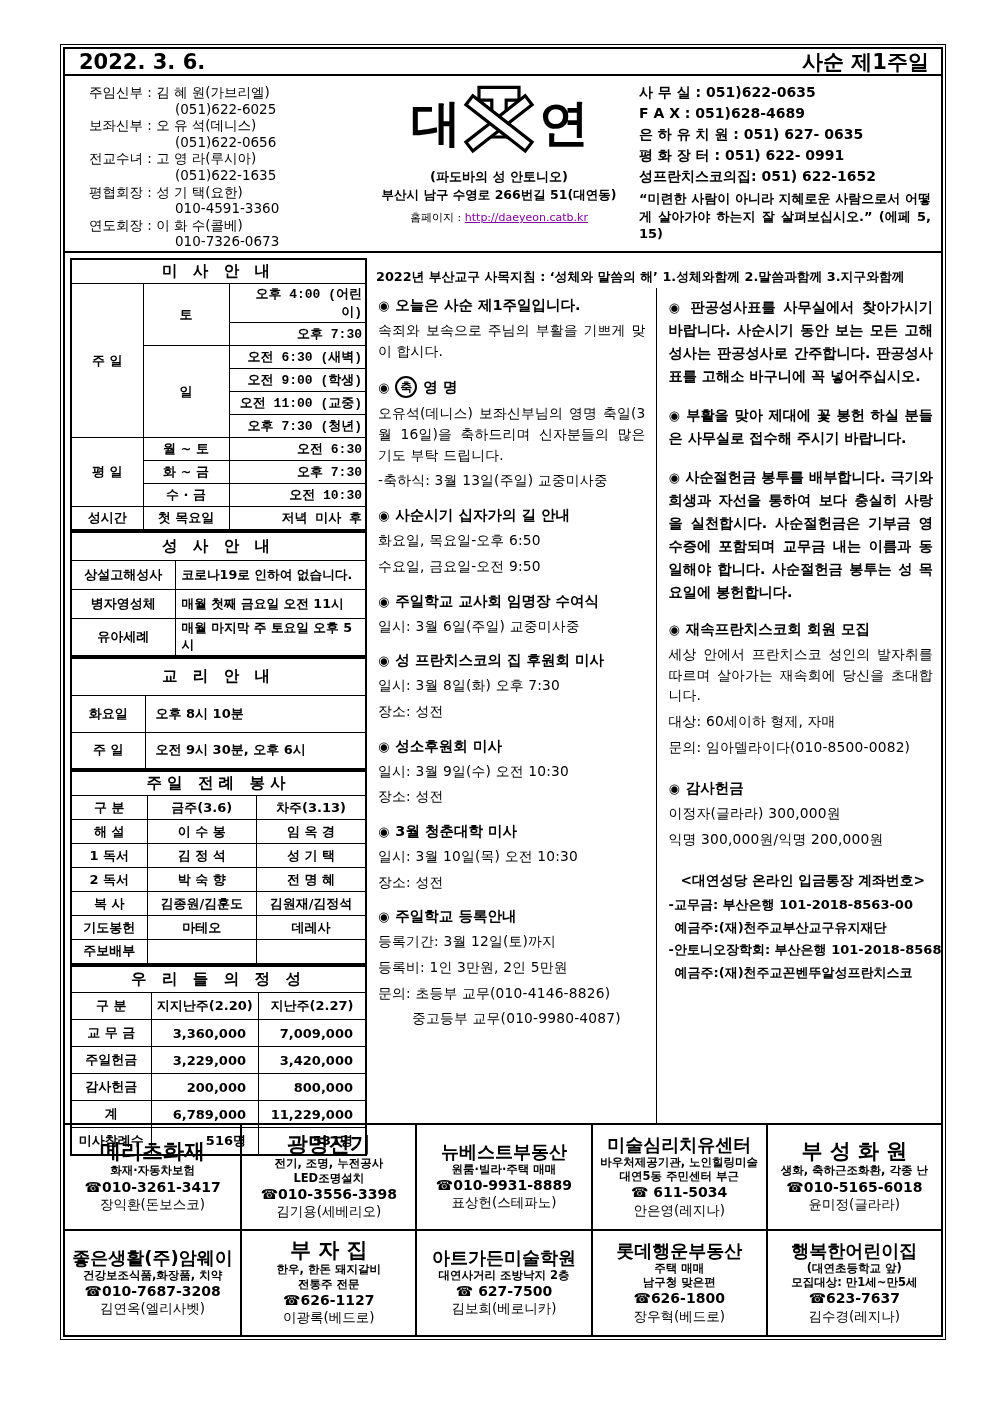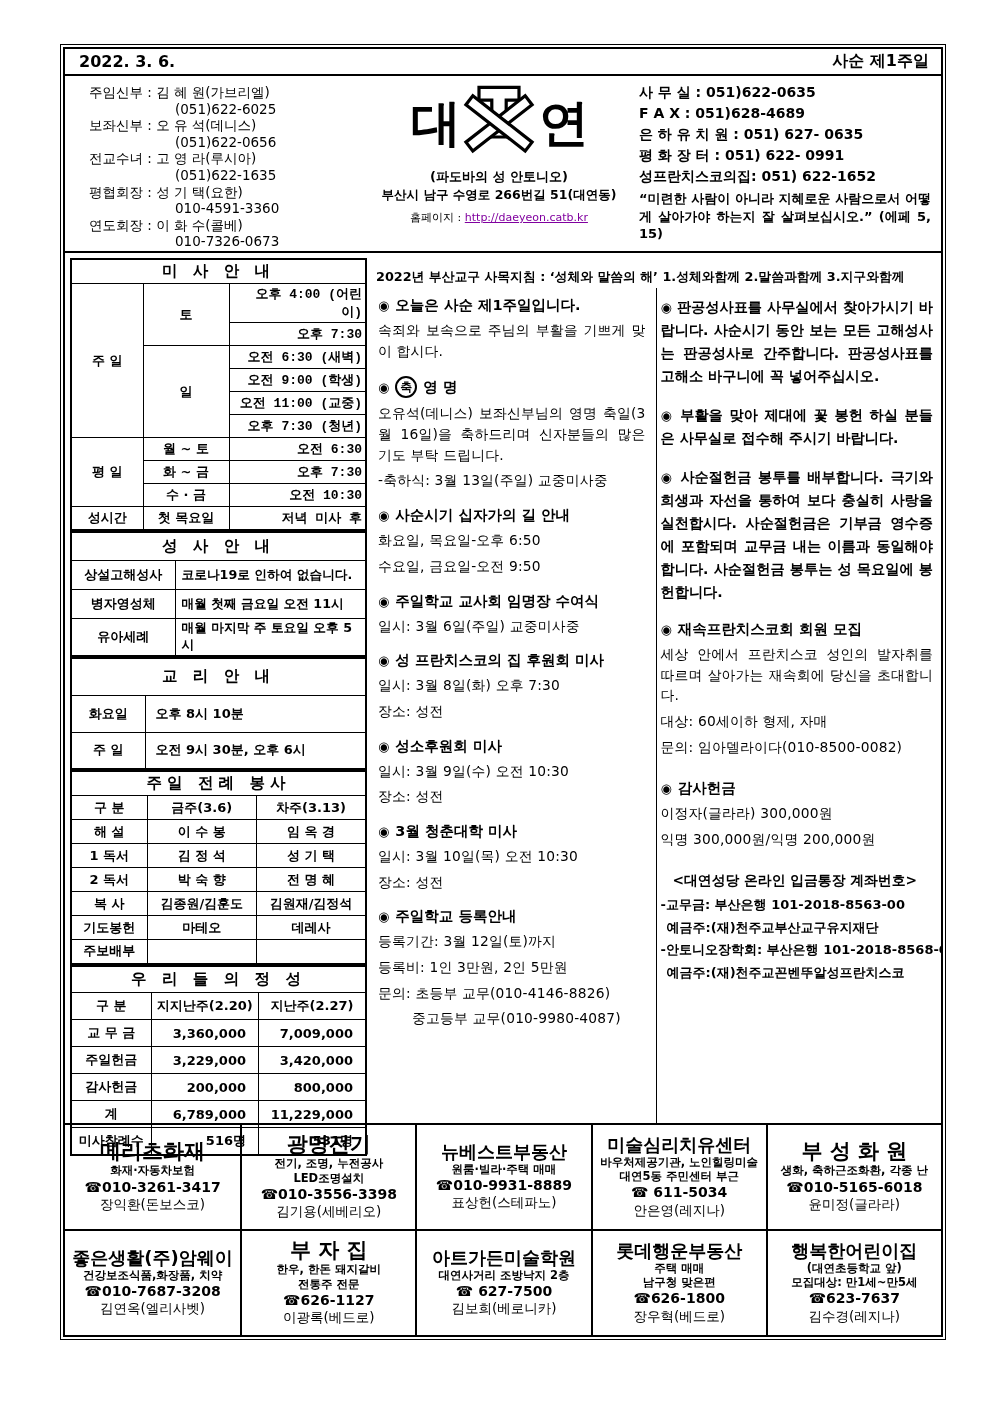--- a/index.html
+++ b/index.html
@@ -6,21 +6,21 @@
   html,body { background:#fff; }
   body { width:992px; height:1403px; position:relative; color:#000;
          font-family:"DejaVu Sans","Liberation Sans",sans-serif; }
   .frame { position:absolute; left:60px; top:44px; width:886px; height:1296px;
            border:1px solid #000; padding:2px; background:#fff; }
   .frame-inner { width:100%; height:100%; border:2px solid #000; display:flex; flex-direction:column; overflow:hidden; }
 
   
   .strip { display:flex; justify-content:space-between; align-items:center;
            border-bottom:2px solid #000; height:27px; padding:0 12px 0 14px;
-           font-weight:bold; font-size:16px; }
+           font-weight:bold; font-size:21px; }
 
   
   .header { display:flex; border-bottom:2px solid #000; height:177px; }
   .h-left { width:300px; padding:8px 0 0 24px; font-size:13.5px; font-weight:normal; line-height:1.23; }
   .h-left .role { white-space:nowrap; }
   .h-left .phone { padding-left:86px; white-space:nowrap; }
   .h-center { width:268px; display:flex; flex-direction:column; align-items:center; padding-top:4px; }
   .logo-row { display:flex; align-items:center; gap:4px; height:86px; }
   .logo-char { font-size:50px; font-weight:bold; letter-spacing:-2px; }
   .h-center .sub { font-size:13px; font-weight:bold; margin-top:2px; }
@@ -31,21 +31,21 @@
   .h-right .oline { white-space:nowrap; }
   .h-right .quote { font-size:13px; line-height:1.35; margin-top:3px; text-align:justify; }
 
   
   .main { display:flex; flex:1; min-height:0; }
   .col-tables { width:305px; padding:5px 3px 0 5px; }
   .col-rest { flex:1; display:flex; flex-direction:column; min-height:0; }
   .guideline { font-size:12.8px; font-weight:bold; padding:16px 4px 2px 6px; white-space:nowrap; }
   .two-cols { display:flex; flex:1; min-height:0; }
   .col-mid { width:50%; padding:8px 10px 0 8px; }
-  .col-right { width:50%; border-left:1px solid #000; padding:8px 8px 0 4px; }
+  .col-right { width:50%; border-left:1px solid #000; padding:8px 8px 0 12px; }
 
   
   table.tbl { width:100%; border-collapse:collapse; table-layout:fixed;
               font-size:13px; font-weight:bold; text-align:center; }
   table.tbl td { border:1px solid #000; padding:1px 3px; overflow:hidden; }
   table.tbl { border:2px solid #000; }
   td.ttl { font-size:15.5px; letter-spacing:5px; height:26px; border-bottom:2px solid #000; }
   .mass td { height:23px; }
   .mass td.time { text-align:right; padding-left:8px;font-family:Liberation Mono, monospace; }
   .sacr td { height:29px; }

